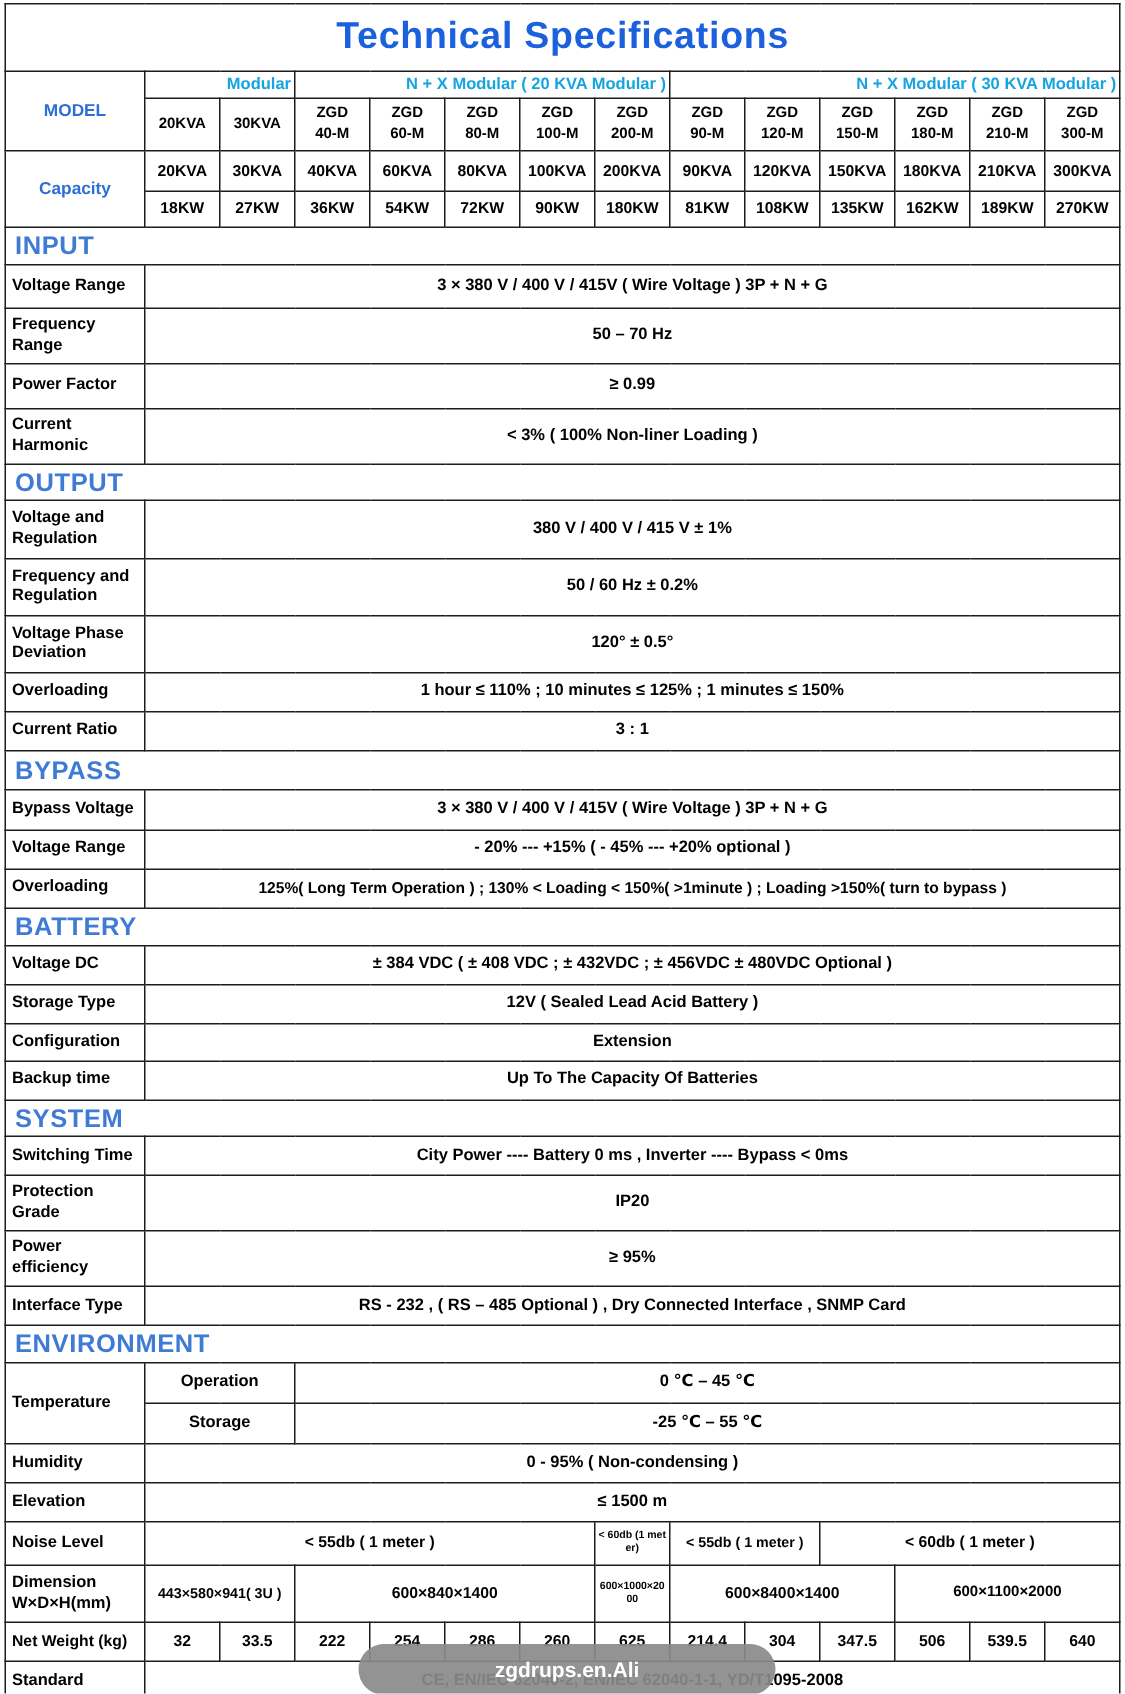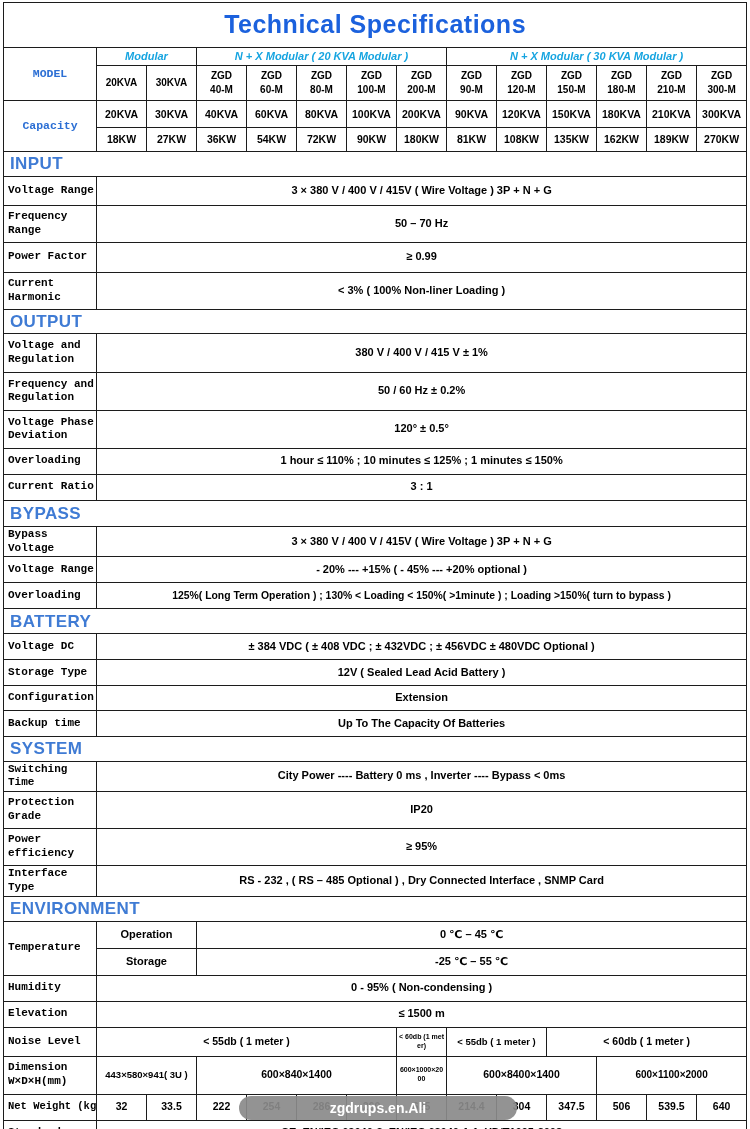--- a/index.html
+++ b/index.html
@@ -8,33 +8,33 @@
     width:750px; height:1129px; background:#ffffff; overflow:hidden;
     font-family:"Liberation Sans","DejaVu Sans",sans-serif; position:relative; color:#000;
   }
   .page { position:absolute; left:3px; top:2px; width:744px; }
   table.spec { border-collapse:collapse; table-layout:fixed; width:744px; }
   td {
     border:1px solid #1c1c1c; padding:1px 2px; font-weight:bold;
     vertical-align:middle; overflow:hidden; line-height:1.25; font-size:11px;
   }
   .title-cell { text-align:center; font-size:25px; color:var(--title-blue,#1b61dd); padding:6px 0 7px 0; letter-spacing:0.5px;margin-top:16px; }
-  .grp { color:var(--group-cyan,#16a4e0); text-align:center; font-size:11px;font-style:italic; }
-  .lbl { text-align:left; padding-left:4px;font-family:Liberation Mono, monospace; }
+  .grp { color:var(--group-cyan,#16a4e0); text-align:right; font-size:11px; }
+  .lbl { text-align:left; padding-left:4px; }
   .lbl.blue { color:var(--label-blue,#2c6fd4); text-align:center; font-size:11.5px; padding-left:2px; }
   .nowrap { white-space:nowrap; }
   .mdl { text-align:center; font-size:10px; line-height:1.4; }
   .val { text-align:center; }
   .val-sm { font-size:9.5px; }
   .long { font-size:10.4px; }
   .sec { color:var(--section-blue,#3f7bd4); font-size:17px; padding-left:6px; letter-spacing:0.4px; }
   .tiny { font-size:7px; line-height:1.25; padding:0 1px; word-break:break-all; text-align:center; }
   .cap { font-size:10.5px; text-align:center; }
   .watermark {
-    position:absolute; left:236px; top:1094px; width:278px; height:24px;
+    position:absolute; left:236px; top:1094px; width:278px; height:34px;
     background:rgba(138,138,138,0.92); border-radius:17px; color:#ffffff;
     display:flex; align-items:center; justify-content:center;
     font-size:14px; font-weight:bold;
   }
 </style>
 </head>
 <body>
 
 <div class="page">
 <table class="spec">

